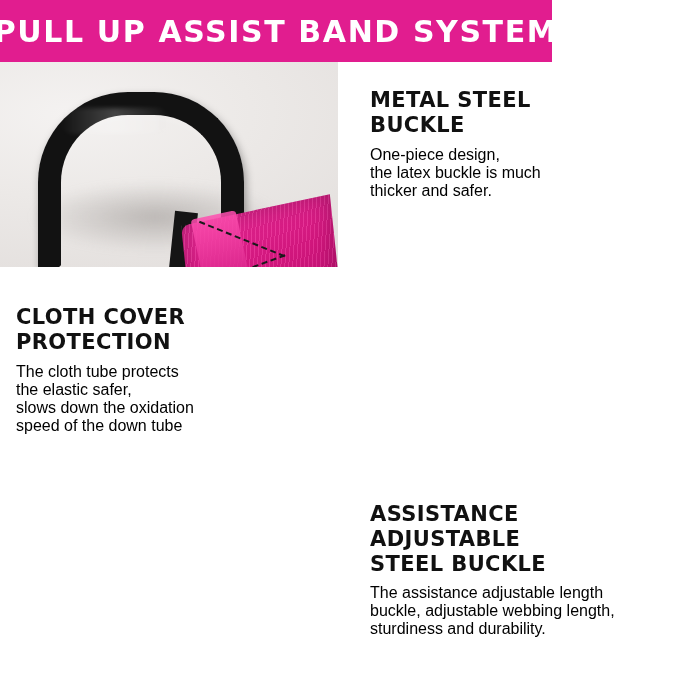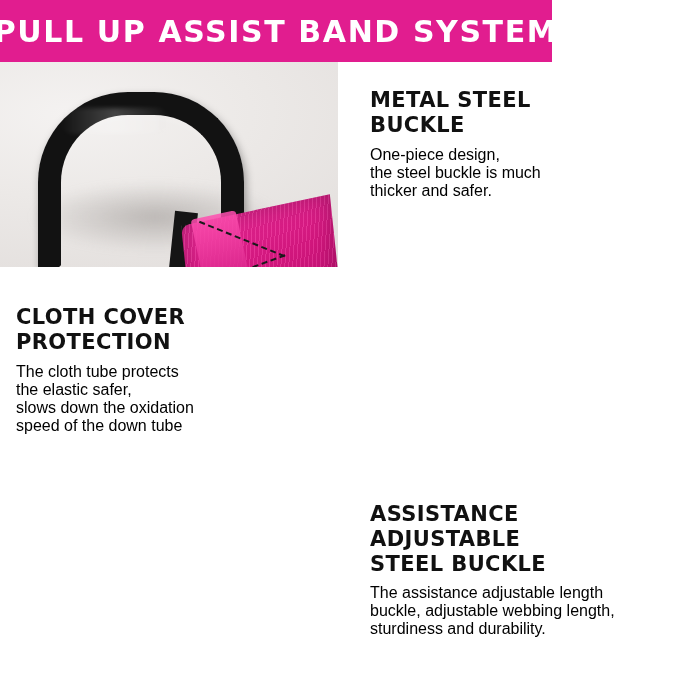--- a/index.html
+++ b/index.html
@@ -247,21 +247,21 @@
     </div>
 
     <div class="cell cR r1 textpanel">
       <h2 class="head">
         <span>METAL STEEL</span><br>
         <span>BUCKLE</span>
       </h2>
       <p class="body">
         </p>
         <div>One-piece design,</div>
-        <div>the steel buckle is much</div>
+        <div>the latex buckle is much</div>
         <div>thicker and safer.</div>
       <p></p>
     </div>
 
     <div class="cell cL r2 textpanel narrow">
       <h2 class="head">
         <span>CLOTH COVER</span><br>
         <span>PROTECTION</span>
       </h2>
       <p class="body">

